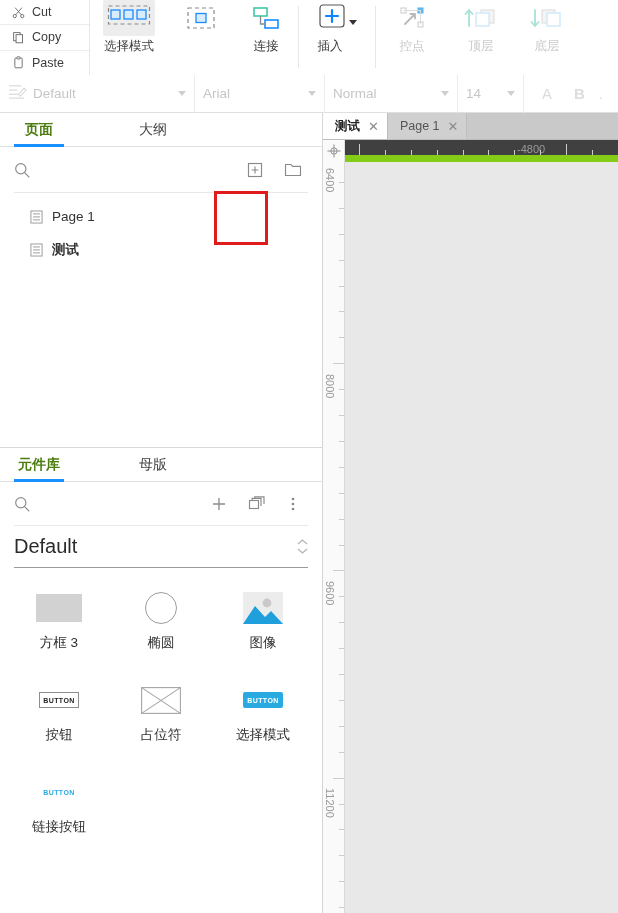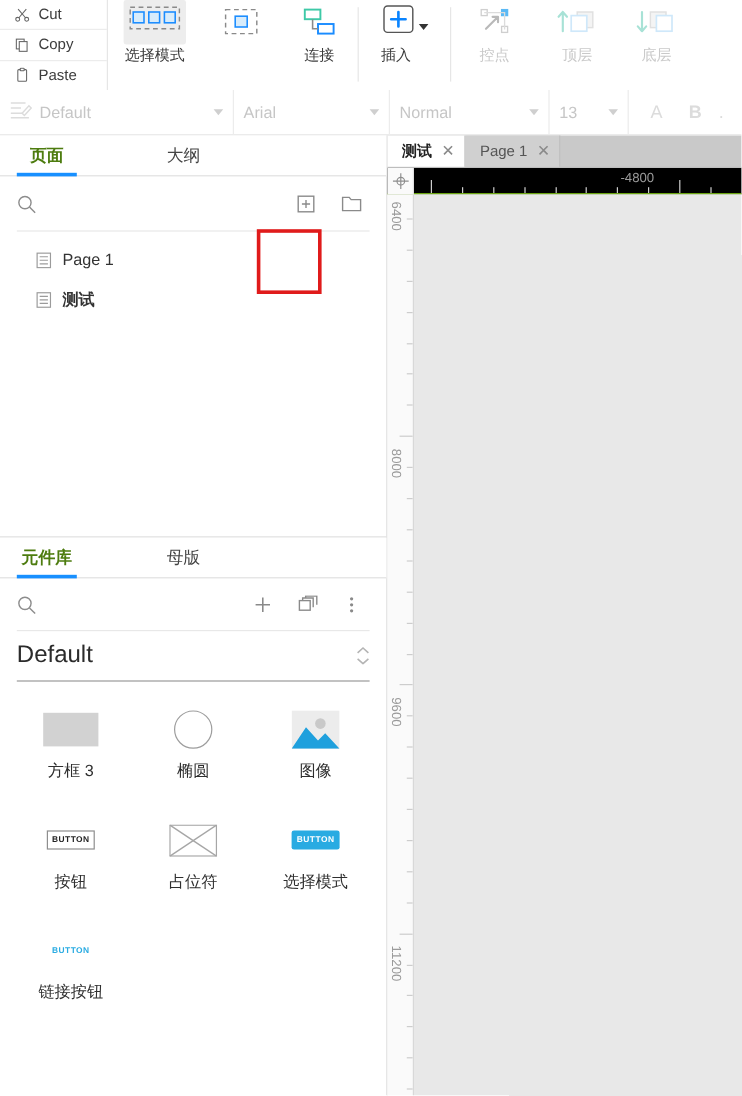--- a/index.html
+++ b/index.html
@@ -176,21 +176,21 @@
   }
   .ctab {
     display: flex; align-items: center; gap: 8px; padding: 0 8px 0 12px;
     font-size: 12.5px; cursor: pointer; background: #d0d0d0; color:#555;
     border-right: 1px solid #bdbdbd;
   }
   .ctab.active { background: #fff; color: #222; font-weight: bold; }
   .ctab .xclose { color: #8a8a8a; font-size: 13px; }
 
   .ruler-h {
-    height: 22px; background: #000000; border-bottom: 1px solid #84cc16;
+    height: 22px; background: #404040; border-bottom: 7px solid #84cc16;
     display: flex; position: relative;
   }
   .ruler-corner {
     width: 22px; height: 22px; background:#fafafa; display:flex;
     align-items:center; justify-content:center; border-right:1px solid #e0e0e0;
   }
   .ruler-h-track { position: relative; flex: 1; overflow: hidden; }
   .tickh { position: absolute; bottom: 0; width: 1px; background: #cdcdcd; }
   .tickh.minor { height: 5px; }
   .tickh.major { height: 11px; }
@@ -360,21 +360,21 @@
     </div>
     <div class="fmt-cell" style="width:130px">
       <span class="fmt-text">Arial</span>
       <span class="fmt-caret"></span>
     </div>
     <div class="fmt-cell" style="width:133px">
       <span class="fmt-text">Normal</span>
       <span class="fmt-caret"></span>
     </div>
     <div class="fmt-cell" style="width:66px">
-      <span class="fmt-text">13</span>
+      <span class="fmt-text">14</span>
       <span class="fmt-caret"></span>
     </div>
     <div class="fmt-cell" style="border-right:none;gap:2px">
       <span class="fmt-icon-letter">A</span>
       <span class="fmt-icon-letter" style="font-weight:bold">B</span>
       <span class="fmt-icon-letter" style="padding:0 2px">.</span>
     </div>
   </div>
 
   <div class="left-panel">

